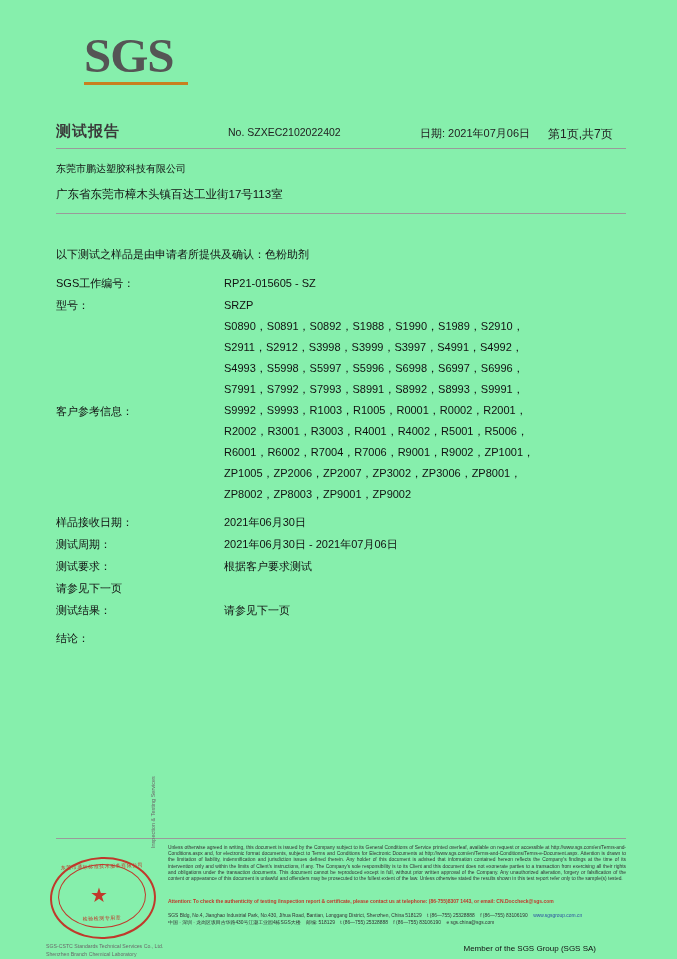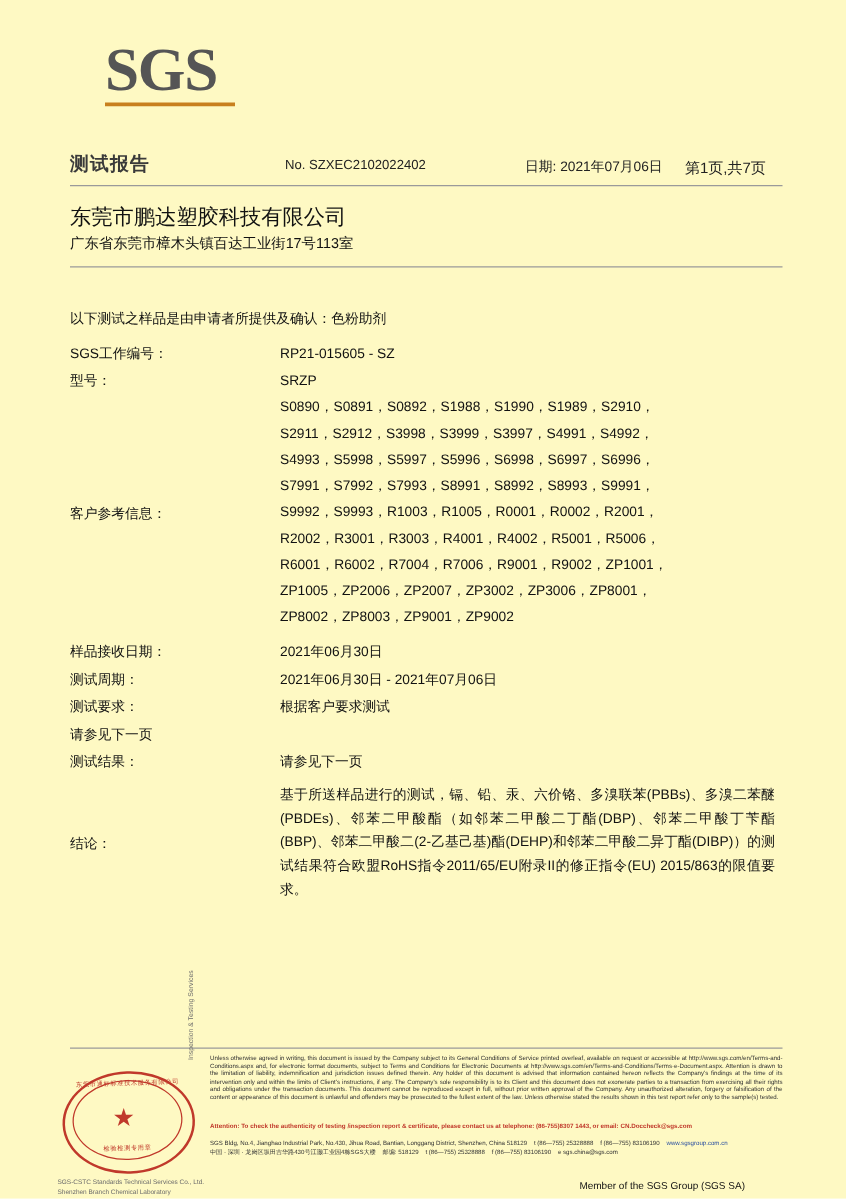--- a/index.html
+++ b/index.html
@@ -8,21 +8,21 @@
     background: #ffffff;
   }
   body {
     font-family: "Liberation Sans", sans-serif;
     color: #000000;
   }
   .page {
     position: relative;
     width: 677px;
     height: 959px;
-    background: #fef9c3;
+    background: #86efac;
     overflow: hidden;
   }
 
   
   .logo-block {
     position: absolute;
     left: 84px;
     top: 30px;
     width: 110px;
     height: 62px;
@@ -91,21 +91,21 @@
     width: 570px;
     height: 1px;
     background: #9a9a9a;
   }
 
   
   .company-name {
     position: absolute;
     left: 56px;
     top: 162px;
-    font-size: 17px;
+    font-size: 10px;
     color: #111;
   }
   .company-addr {
     position: absolute;
     left: 56px;
     top: 187px;
     font-size: 11.5px;
     color: #111;
   }
   .addr-rule {
@@ -370,21 +370,20 @@
       <div class="field-value">请参见下一页</div>
     </div>
 
     <div class="field-row">
       <div class="field-label">测试结果：</div>
       <div class="field-value">请参见下一页</div>
     </div>
 
     <div class="field-row concl spaced">
       <div class="field-label">结论：</div>
-      <div class="field-value">基于所送样品进行的测试，镉、铅、汞、六价铬、多溴联苯(PBBs)、多溴二苯醚(PBDEs)、邻苯二甲酸酯（如邻苯二甲酸二丁酯(DBP)、邻苯二甲酸丁苄酯(BBP)、邻苯二甲酸二(2-乙基己基)酯(DEHP)和邻苯二甲酸二异丁酯(DIBP)）的测试结果符合欧盟RoHS指令2011/65/EU附录II的修正指令(EU) 2015/863的限值要求。</div>
     </div>
 
   </div>
 
   <div class="footer-rule"></div>
 
   <div class="stamp">
     <div class="stamp-ellipse"></div>
     <div class="stamp-inner"></div>
     <div class="stamp-star">★</div>

